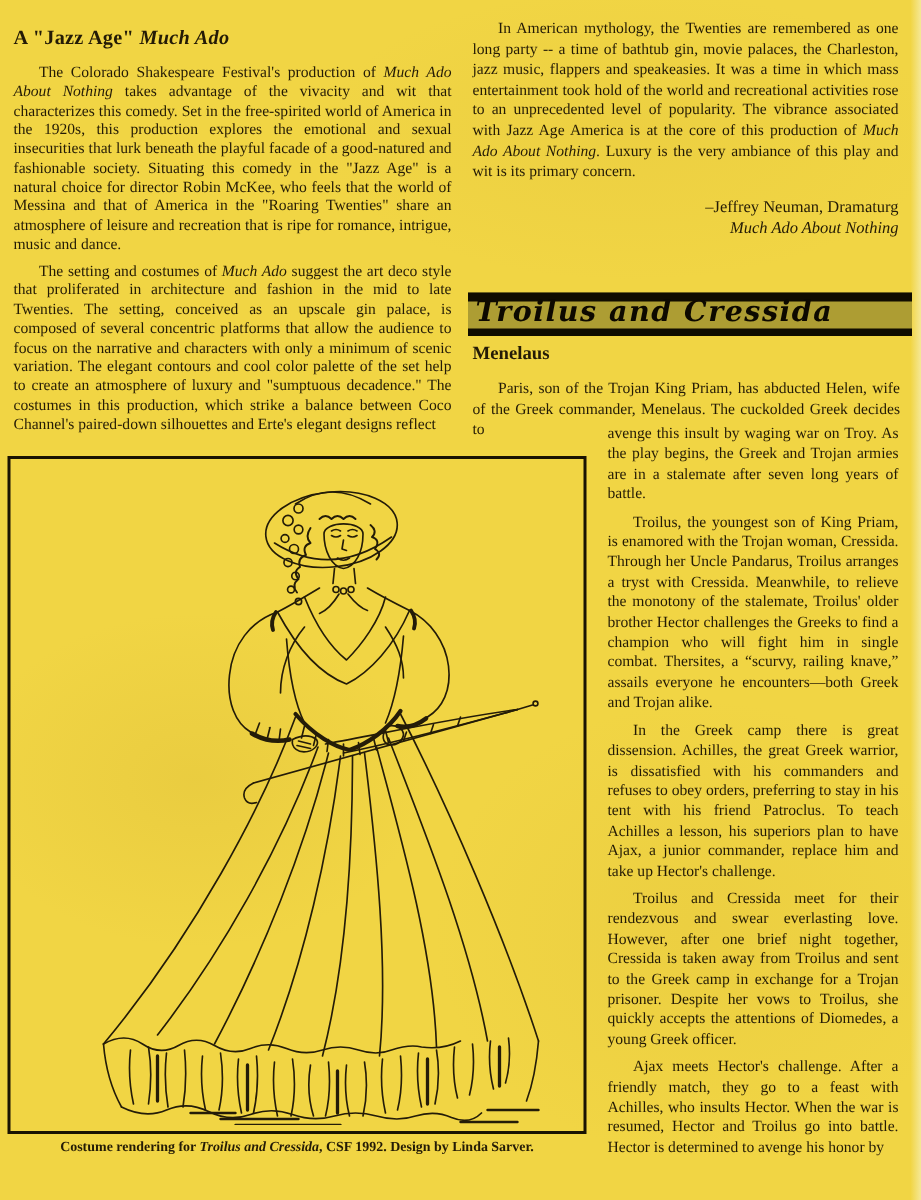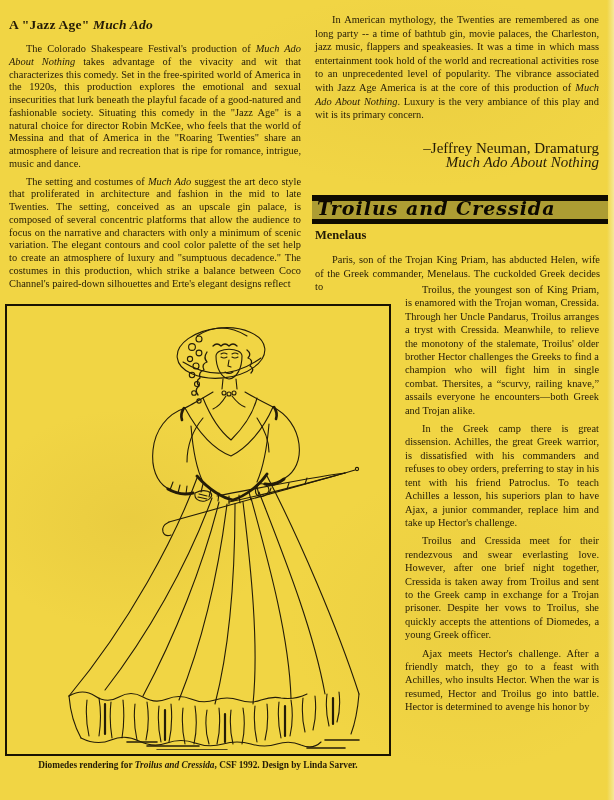--- a/index.html
+++ b/index.html
@@ -14,21 +14,21 @@
   }
   .scan-edge{position:absolute;right:0;top:0;width:7px;height:100%;
     background:linear-gradient(to right, rgba(250,242,190,0), #f5e896);}
   .col-left{position:absolute;left:9px;top:17px;width:292px;}
   .col-right{position:absolute;left:315px;top:13px;width:284px;}
   .headline{font-size:13.5px;font-weight:bold;margin:0 0 10px 0;letter-spacing:0.2px;}
   .body-p{font-size:10.4px;line-height:12.75px;text-align:justify;text-indent:17px;margin:0 0 5px 0;}
   .col-right .body-p{line-height:13.6px;margin-bottom:6px;}
   .no-indent{text-indent:0;}
   em{font-style:italic;}
-  .signature{margin-top:19px;text-align:right;font-size:15px;line-height:14.5px;}
+  .signature{margin-top:9px;text-align:right;font-size:11px;line-height:14.5px;}
   .signature .play{font-style:italic;}
   .banner{position:absolute;left:312px;top:195px;width:296px;height:29px;box-sizing:border-box;
     background:#ad9d33;border-top:6px solid #100c00;border-bottom:5px solid #100c00;}
   .banner-title{display:block;font-family:"DejaVu Serif",serif;font-style:italic;font-weight:bold;
     font-size:19px;line-height:17px;padding-left:5px;letter-spacing:1px;color:#0d0900;
     transform:translateY(-1px);white-space:nowrap;}
   .synopsis-h{position:absolute;left:315px;top:228px;font-size:12.5px;font-weight:bold;margin:0;}
   .synopsis-lead{position:absolute;left:315px;top:253px;width:285px;}
   .synopsis-narrow{position:absolute;left:405px;top:283px;width:194px;}
   .synopsis-narrow .body-p{line-height:13.4px;margin-bottom:5px;}
@@ -145,40 +145,41 @@
         <path d="M74,432 q16,8 30,2 q14,-6 28,1 q14,7 28,2 q14,-5 28,0 q14,5 28,1 q14,-4 28,0 q14,4 26,0 q13,-4 24,1 q12,5 20,-3"></path>
         <path d="M62,390 q2,24 12,42"></path>
           <path d="M352,388 q-2,24 -8,40"></path>
         <path d="M80,394 q-2,18 2,36 M92,392 q3,18 0,38 M104,396 q-2,18 1,36 M116,394 q2,20 -1,38 M128,398 q-2,18 2,36 M140,396 q3,20 -1,38 M152,400 q-2,18 2,36 M164,398 q2,20 -2,38 M176,402 q-2,18 2,36 M188,400 q3,20 -1,38 M200,404 q-3,18 2,34 M212,402 q2,20 -2,36 M224,404 q-2,18 2,34 M236,402 q3,18 -1,36 M248,400 q-2,18 2,36 M260,398 q2,20 -2,36 M272,396 q-2,18 2,36 M284,394 q3,18 -1,36 M296,392 q-2,18 2,34 M308,390 q2,18 -2,34 M320,388 q-2,16 2,32 M332,386 q2,16 -2,30"></path>
         <path d="M98,398 l0,30 M158,404 l0,30 M218,408 l0,28 M278,400 l0,30 M326,392 l0,26" stroke-width="2.2"></path>
 
         <path d="M120,436 h30 M140,440 h52 M150,444 h70 M200,446 h90 M214,449 h110 M300,442 h38 M318,434 h34" stroke-width="1.6"></path>
       </g>
     </svg>
   </div>
-  <div class="fig-caption"><span>Diomedes rendering for </span><em>Troilus and Cressida</em><span>, CSF 1992. Design by Linda Sarver.</span></div>
+  <div class="fig-caption"><span>Costume rendering for </span><em>Troilus and Cressida</em><span>, CSF 1992. Design by Linda Sarver.</span></div>
 
   <div class="col-right">
     <p class="body-p"><span>In American mythology, the Twenties are remembered as one long party -- a time of bathtub gin, movie palaces, the Charleston, jazz music, flappers  and speakeasies. It was a time in which mass entertainment took hold of the world and recreational activities rose to an unprecedented level of popularity. The vibrance associated with Jazz Age America is at the core of this production of </span><em>Much Ado About Nothing</em><span>.  Luxury is the very ambiance of this play and wit is its primary concern.</span></p>
     <div class="signature">
       <div>–Jeffrey Neuman, Dramaturg</div>
       <div class="play">Much Ado About Nothing</div>
     </div>
   </div>
 
   <div class="banner">
     <span class="banner-title">Troilus and Cressida</span>
   </div>
 
   <h2 class="synopsis-h">Menelaus</h2>
 
   <div class="synopsis-lead">
     <p class="body-p" style="line-height:13.6px;margin:0;"><span>Paris, son of the Trojan King Priam, has abducted Helen, wife of the Greek commander, Menelaus. The cuckolded Greek decides to</span></p>
   </div>
 
   <div class="synopsis-narrow">
+    <p class="body-p no-indent">avenge this insult by waging war on Troy. As the play begins, the Greek and Trojan armies are in a stalemate after seven long years of battle.</p>
     <p class="body-p">Troilus, the youngest son of King Priam, is enamored with the Trojan woman, Cressida.  Through her Uncle Pandarus, Troilus arranges a tryst with Cressida. Meanwhile, to relieve the monotony of the stalemate, Troilus' older brother Hector challenges the Greeks to find a champion who will fight him in single combat. Thersites, a “scurvy, railing knave,” assails everyone he encounters—both Greek and Trojan alike.</p>
     <p class="body-p">In the Greek camp there is great dissension. Achilles, the great Greek warrior, is dissatisfied with his commanders and refuses to obey orders, preferring to stay in his tent with his friend Patroclus. To teach Achilles a lesson, his superiors plan to have Ajax, a junior commander, replace him and take up Hector's challenge.</p>
     <p class="body-p">Troilus and Cressida meet for their rendezvous and swear everlasting love. However, after one brief night together, Cressida is taken away from Troilus and sent to the Greek camp in exchange for a Trojan prisoner. Despite her vows to Troilus, she quickly accepts the attentions of Diomedes, a young Greek officer.</p>
     <p class="body-p">Ajax meets Hector's challenge. After a friendly match, they go to a feast with Achilles, who insults Hector. When the war is resumed, Hector and Troilus go into battle. Hector is determined to avenge his honor by</p>
   </div>
 
 </div>
 
 </body></html>

